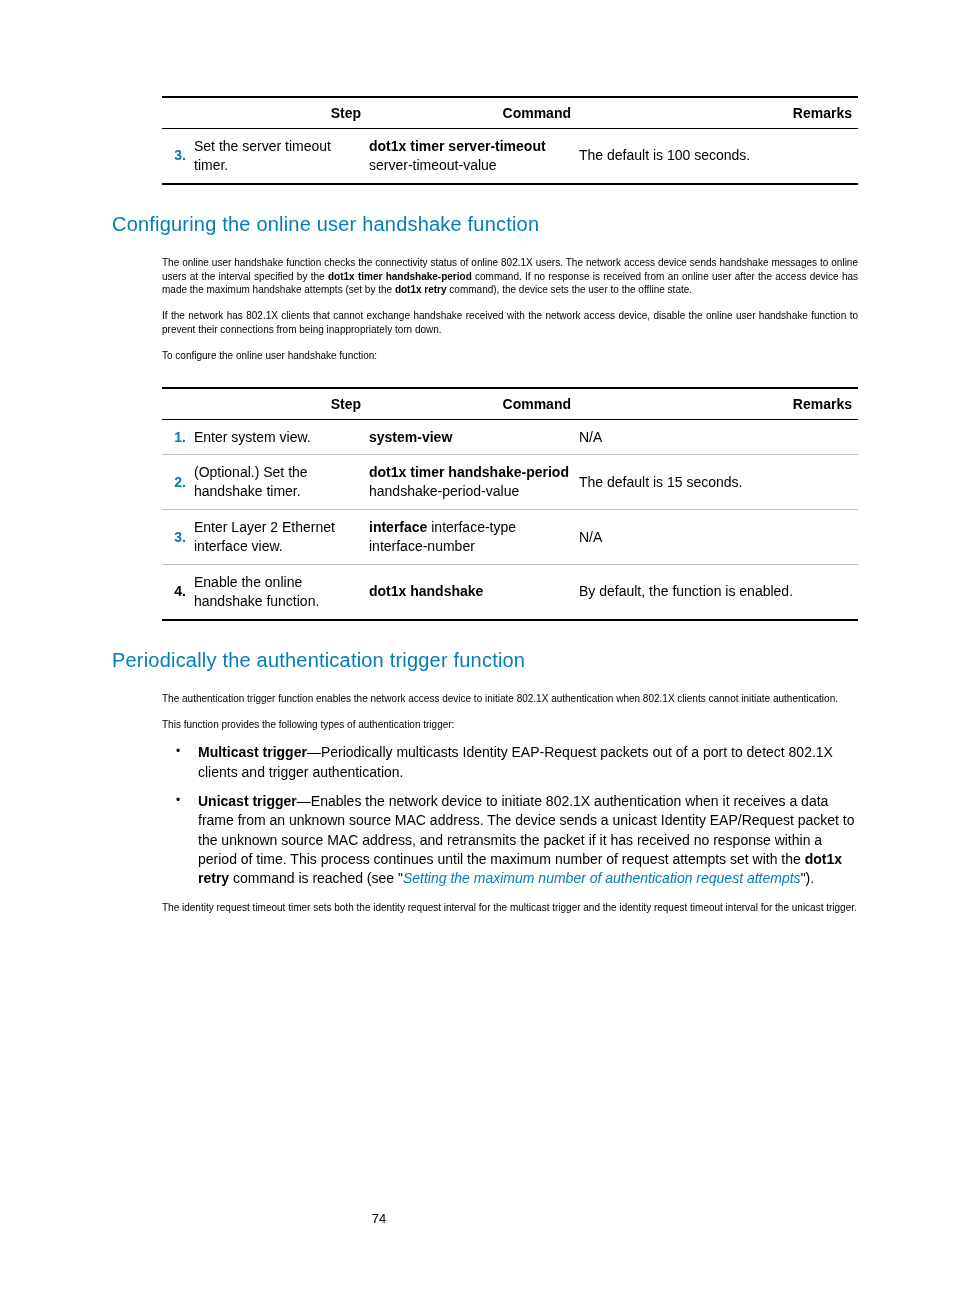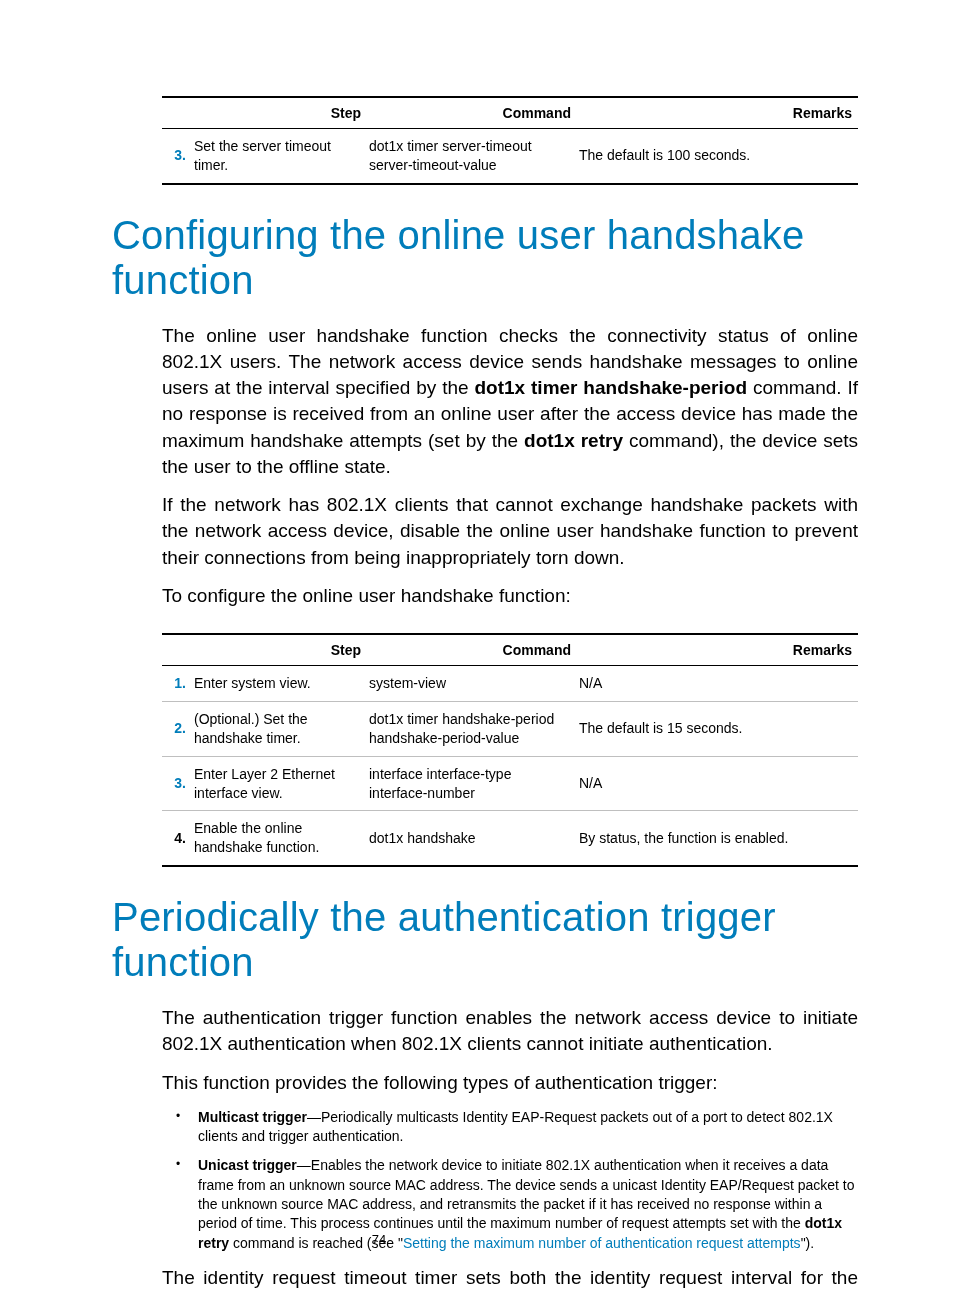--- a/index.html
+++ b/index.html
@@ -20,28 +20,28 @@
   }
   .content-indent {
     margin-left: 50px;
   }
 
   
   h1 {
     font-family: Arial, Helvetica, sans-serif;
     font-weight: 400;
     color: #007dba;
-    font-size: 40px;
+    font-size: 20px;
     margin: 28px 0 20px 0;
     letter-spacing: 0.2px;
   }
 
   
   p {
-    font-size: 19px;
+    font-size: 10px;
     line-height: 1.38;
     margin: 0 0 12px 0;
   }
   p.justify {
     text-align: justify;
   }
   p.intro-line {
     margin-bottom: 24px;
   }
   strong { font-weight: 700; }
@@ -74,21 +74,21 @@
   .step-num {
     color: #007dba;
     font-weight: 700;
     width: 22px;
     text-align: right;
     padding-right: 10px;
     white-space: nowrap;
   }
   .step-num.black { color: #000; }
   .italic { }
-  .cmd-col .cmdname { font-weight: 400; }
+  .cmd-col .cmdname { font-weight: 700; }
   .col-step-num { width: 24px; }
   .col-step { width: 175px; }
   .col-cmd  { width: 210px; }
 
   
   ul.bullets {
     list-style: none;
     padding: 0;
     margin: 0 0 12px 0;
   }
@@ -103,20 +103,21 @@
     content: "•";
     position: absolute;
     left: 14px;
     top: 0;
     font-size: 12px;
     color: #000;
   }
   a.link {
     color: #007dba;
     text-decoration: none;
+    font-style: italic;
   }
 
   .page-number {
     position: absolute;
     bottom: 70px;
     left: 0;
     width: 758px;
     text-align: center;
     font-size: 13px;
   }
@@ -154,21 +155,21 @@
       </tbody>
     </table>
   </div>
 
   <h1>Configuring the online user handshake function</h1>
 
   <div class="content-indent">
     <p class="justify">
       <span>The online user handshake function checks the connectivity status of online 802.1X users. The network access device sends handshake messages to online users at the interval specified by the </span><strong>dot1x timer handshake-period</strong><span> command. If no response is received from an online user after the access device has made the maximum handshake attempts (set by the </span><strong>dot1x retry</strong><span> command), the device sets the user to the offline state.</span>
     </p>
-    <p class="justify">If the network has 802.1X clients that cannot exchange handshake packets with the network access device, disable the online user handshake function to prevent their connections from being inappropriately torn down.</p>
+    <p class="justify">If the network has 802.1X clients that cannot exchange handshake received with the network access device, disable the online user handshake function to prevent their connections from being inappropriately torn down.</p>
     <p class="intro-line">To configure the online user handshake function:</p>
 
     <table class="cmd">
       <colgroup>
         <col class="col-step-num">
           <col class="col-step">
           <col class="col-cmd">
           <col>
       </colgroup>
       <thead>
@@ -203,21 +204,21 @@
             <span class="cmdname">interface</span><span class="italic"> interface-type interface-number</span>
           </td>
           <td>N/A</td>
         </tr>
         <tr>
           <td class="step-num black">4.</td>
           <td>Enable the online handshake function.</td>
           <td class="cmd-col">
             <span class="cmdname">dot1x handshake</span>
           </td>
-          <td>By status, the function is enabled.</td>
+          <td>By default, the function is enabled.</td>
         </tr>
       </tbody>
     </table>
   </div>
 
   <h1>Periodically the authentication trigger function</h1>
 
   <div class="content-indent">
     <p class="justify">The authentication trigger function enables the network access device to initiate 802.1X authentication when 802.1X clients cannot initiate authentication.</p>
     <p>This function provides the following types of authentication trigger:</p>

